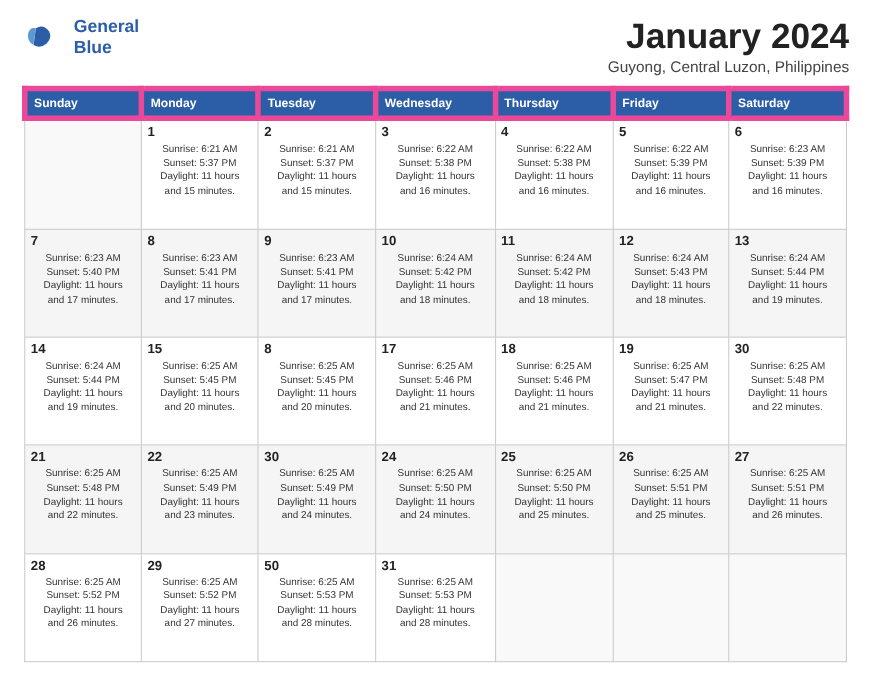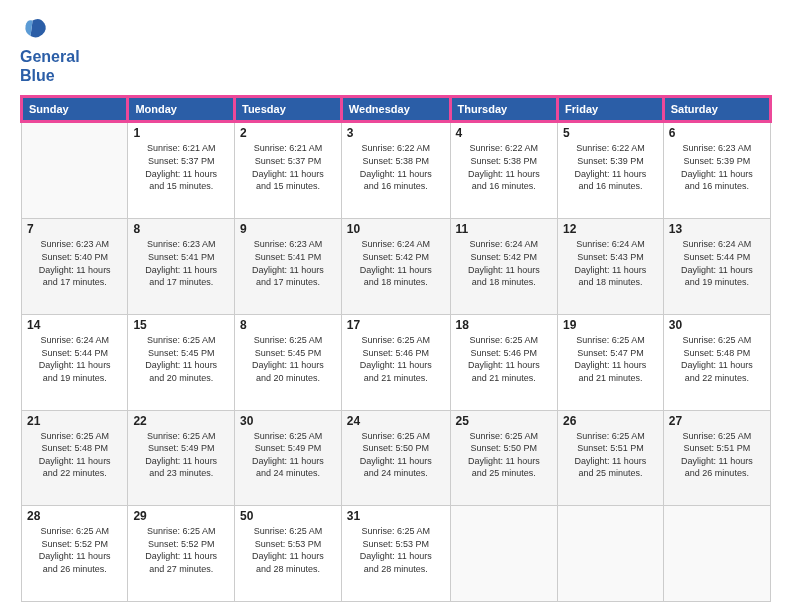--- a/index.html
+++ b/index.html
@@ -18,22 +18,22 @@
       flex-direction: column;
     }
     .header {
       display: flex;
       justify-content: space-between;
       align-items: flex-start;
       margin-bottom: 10px;
     }
     .logo {
       display: flex;
-      gap: 4px;
-      flex-direction: column;
+      align-items: center;
+      gap: 19px;
     }
     .logo-icon {
       width: 28px;
       height: 28px;
     }
     .title-block {
       text-align: right;
     }
     .month-title {
       font-size: 32px;
@@ -50,21 +50,21 @@
       width: 100%;
       font-size: 10px;
     }
     .calendar th {
       background: #2b5ea7;
       color: #fff;
       text-align: left;
       padding: 5px 6px;
       font-size: 11px;
       font-weight: bold;
-      border: 3px solid #ec4899;
+      border: 5px solid #ec4899;
     }
     .calendar td {
       border: 1px solid #ccc;
       vertical-align: top;
       padding: 3px 5px;
       width: 113px;
       min-height: 70px;
       color: #222;
       background: #fff;
     }
@@ -94,20 +94,24 @@
   <div class="header">
     <div class="logo">
       <svg class="logo-icon" viewBox="0 0 40 40" xmlns="http://www.w3.org/2000/svg">
         <path d="M18 8 Q28 2 35 12 Q40 20 32 28 Q24 35 15 30 L18 8Z" fill="#2b5ea7"></path>
         <path d="M15 30 Q6 25 8 15 Q10 6 18 8 L15 30Z" fill="#5b9bd5"></path>
       </svg>
       <div>
         <div style="font-size:16px;font-weight:bold;color:#2b5ea7;line-height:1.2;">General</div>
         <div style="font-size:16px;font-weight:bold;color:#2b5ea7;line-height:1.2;">Blue</div>
       </div>
+    </div>
+    <div class="title-block">
+      <div class="month-title">January 2024</div>
+      <div class="location-title">Guyong, Central Luzon, Philippines</div>
     </div>
   </div>
 
   <table class="calendar">
     <thead>
       <tr>
         <th>Sunday</th>
         <th>Monday</th>
         <th>Tuesday</th>
         <th>Wednesday</th>

